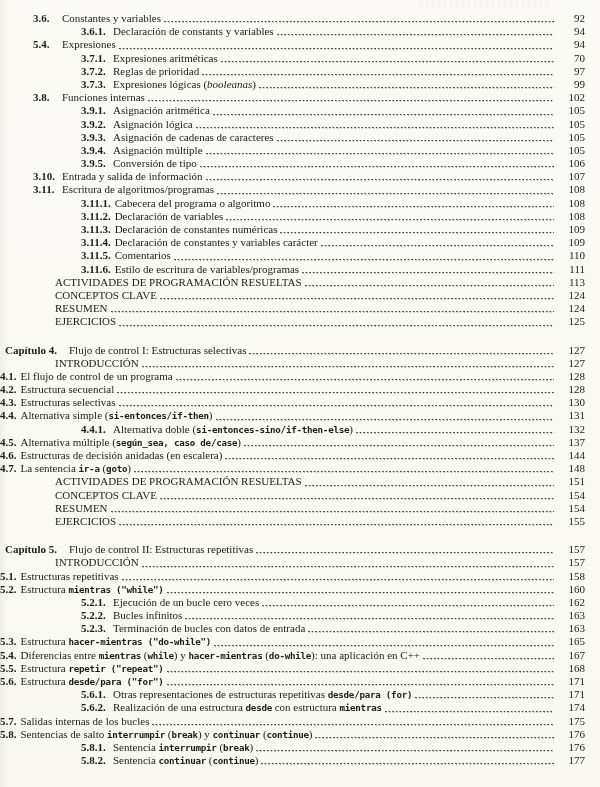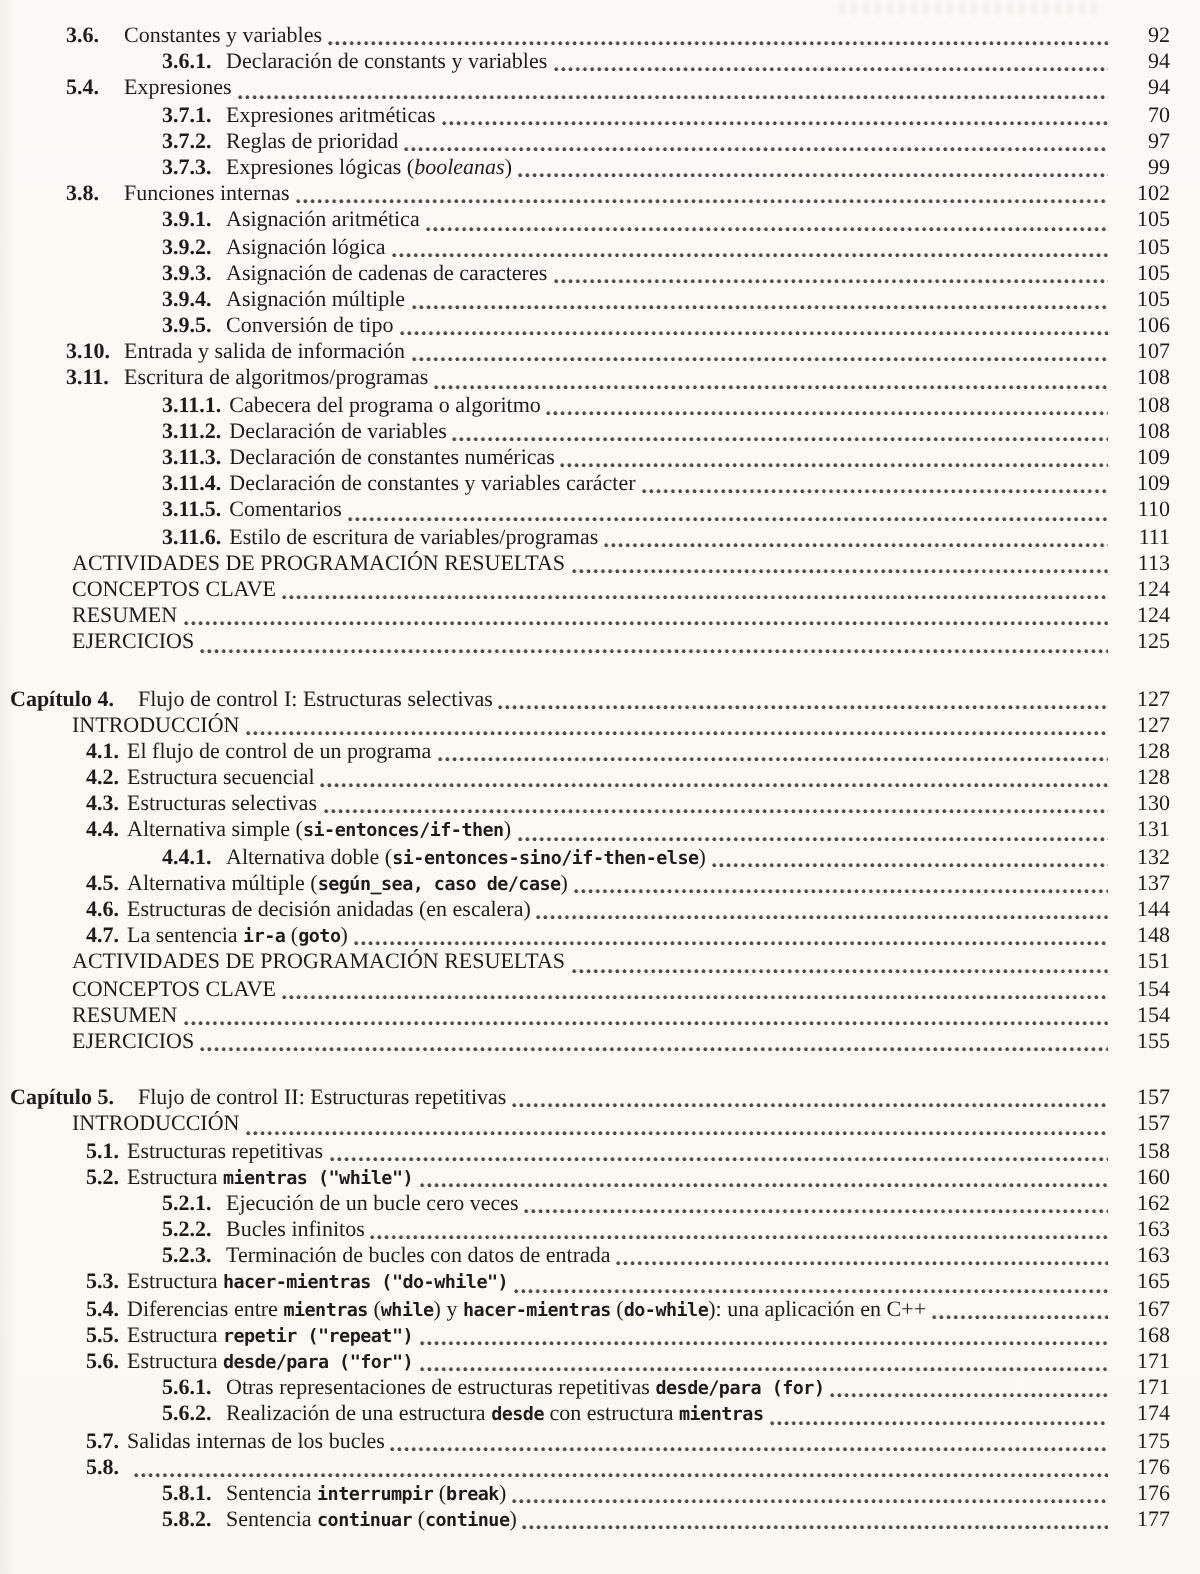--- a/index.html
+++ b/index.html
@@ -14,22 +14,22 @@
   .block + .block{margin-top:15px;}
   .row{
     display:flex;align-items:baseline;
     line-height:13.2px;height:13.2px;
     white-space:nowrap;
   }
   .num{font-weight:bold;margin-right:4px;flex:0 0 auto;}
   .txt{flex:0 0 auto;}
   .row.chap{padding-left:5px;}
   .chap-label{font-weight:bold;margin-right:12px;flex:0 0 auto;}
-  .row.lvl0{padding-left:36px;}
-  .row.lvl1{padding-left:43px;}
+  .row.lvl0{padding-left:55px;}
+  .row.lvl1{}
   .row.lvl1 .num{min-width:15px;}
   .block.first .row.lvl1{padding-left:33px;}
   .block.first .row.lvl1 .num{min-width:25px;}
   .row.lvl2{padding-left:60px;margin-left:21px;}
   .row.lvl2 .num{min-width:28px;}
   .dots{
     flex:1 1 auto;align-self:flex-end;
     height:4px;margin:0 9px 2px 3px;
     background-image:radial-gradient(circle at 1.1px 2.6px,#4c4a46 0.8px,rgba(0,0,0,0) 1.05px);
     background-size:3.6px 4px;background-repeat:repeat-x;
@@ -363,20 +363,21 @@
           <span class="pg">174</span>
         </div>
         <div class="row lvl1">
           <span class="num">5.7.</span>
           <span class="txt"><span>Salidas internas de los bucles</span></span>
           <span class="dots"></span>
           <span class="pg">175</span>
         </div>
         <div class="row lvl1">
           <span class="num">5.8.</span>
+          <span class="txt"><span>Sentencias de salto </span><span class="mono">interrumpir</span><span> (</span><span class="mono">break</span><span>) y </span><span class="mono">continuar</span><span> (</span><span class="mono">continue</span><span>)</span></span>
           <span class="dots"></span>
           <span class="pg">176</span>
         </div>
         <div class="row lvl2">
           <span class="num">5.8.1.</span>
           <span class="txt"><span>Sentencia </span><span class="mono">interrumpir</span><span> (</span><span class="mono">break</span><span>)</span></span>
           <span class="dots"></span>
           <span class="pg">176</span>
         </div>
         <div class="row lvl2">

